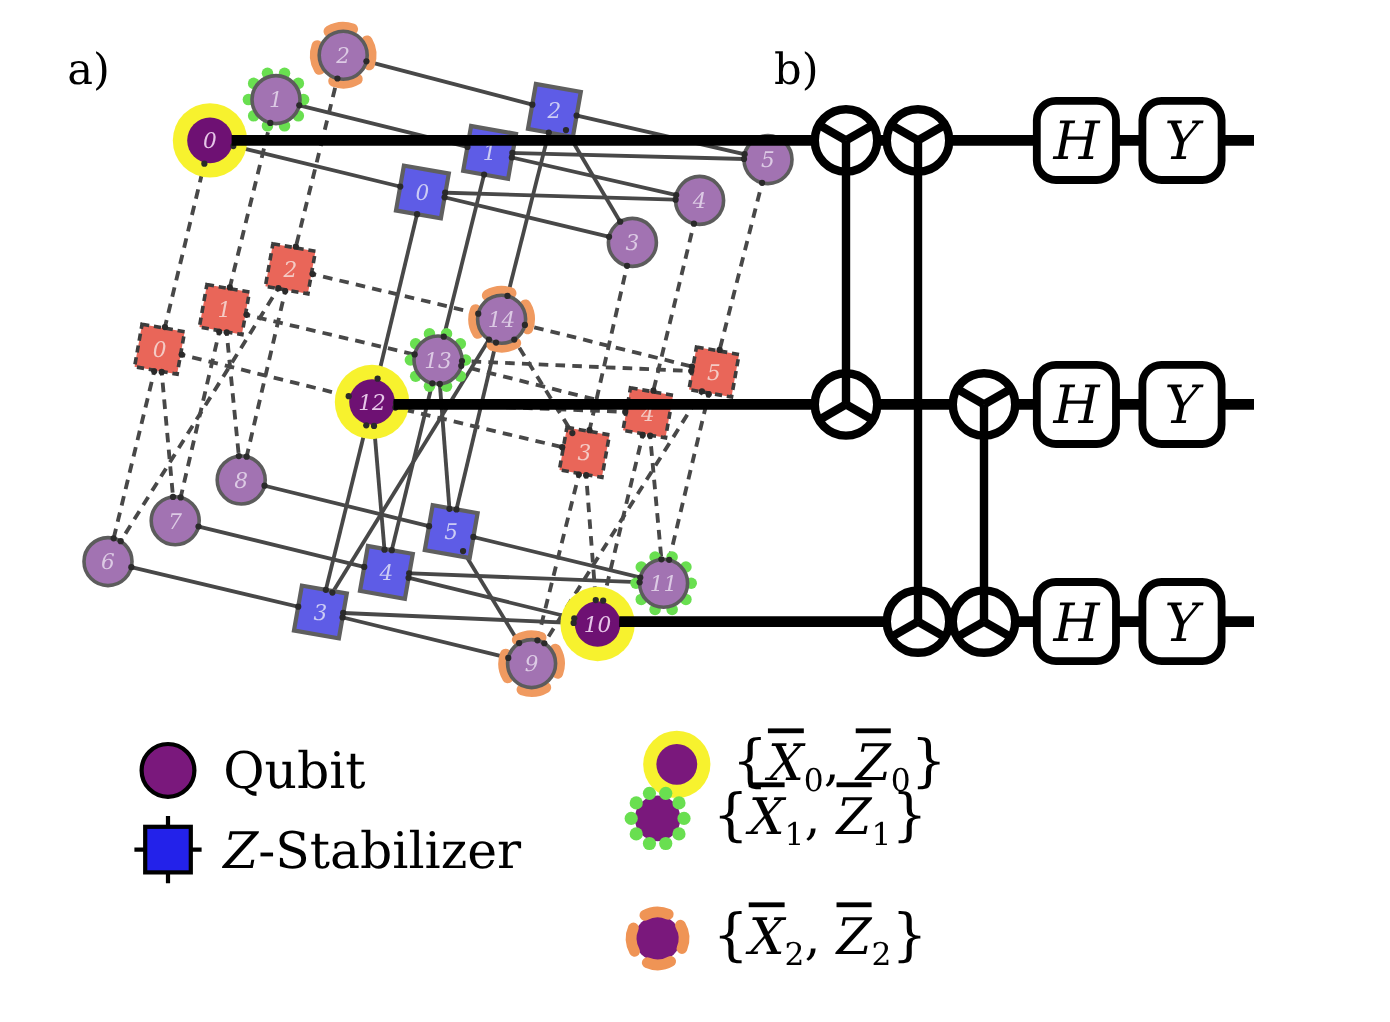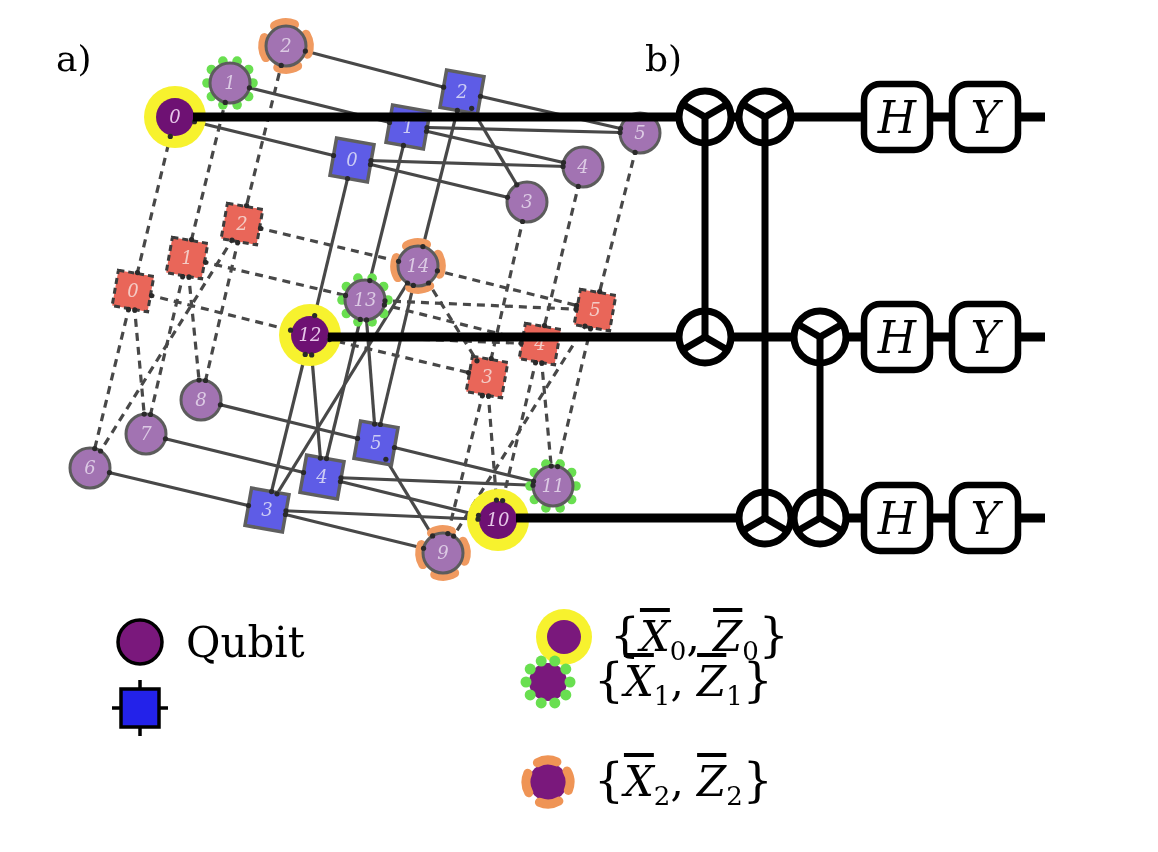--- a/index.html
+++ b/index.html
@@ -412,20 +412,21 @@
     <span class="legend-text">Qubit</span>
   </div>
   <div class="legend-row" style="left:108px;top:676px;">
     <svg class="legend-marker" viewBox="0 0 64 64">
       <line x1="32" y1="4" x2="32" y2="14" stroke="#000" stroke-width="3.5"></line>
       <line x1="32" y1="50" x2="32" y2="60" stroke="#000" stroke-width="3.5"></line>
       <line x1="4" y1="32" x2="14" y2="32" stroke="#000" stroke-width="3.5"></line>
       <line x1="50" y1="32" x2="60" y2="32" stroke="#000" stroke-width="3.5"></line>
       <rect x="13" y="13" width="38" height="38" fill="#2322ea" stroke="#000" stroke-width="3.5"></rect>
     </svg>
+    <span class="legend-text"><span class="it">Z</span><span>-Stabilizer</span></span>
   </div>
 
   <div class="legend-row" style="left:532px;top:605px;">
     <svg class="legend-marker" viewBox="0 0 64 64">
       <circle cx="32" cy="32" r="28" fill="#f7f22e"></circle>
       <circle cx="32" cy="32" r="17" fill="#7a187c"></circle>
     </svg>
     <span class="legend-text"><span class="brace">{</span><span class="ov">X</span><sub>0</sub><span>, </span><span class="ov">Z</span><sub>0</sub><span class="brace">}</span></span>
   </div>
   <div class="legend-row" style="left:516px;top:650px;">

